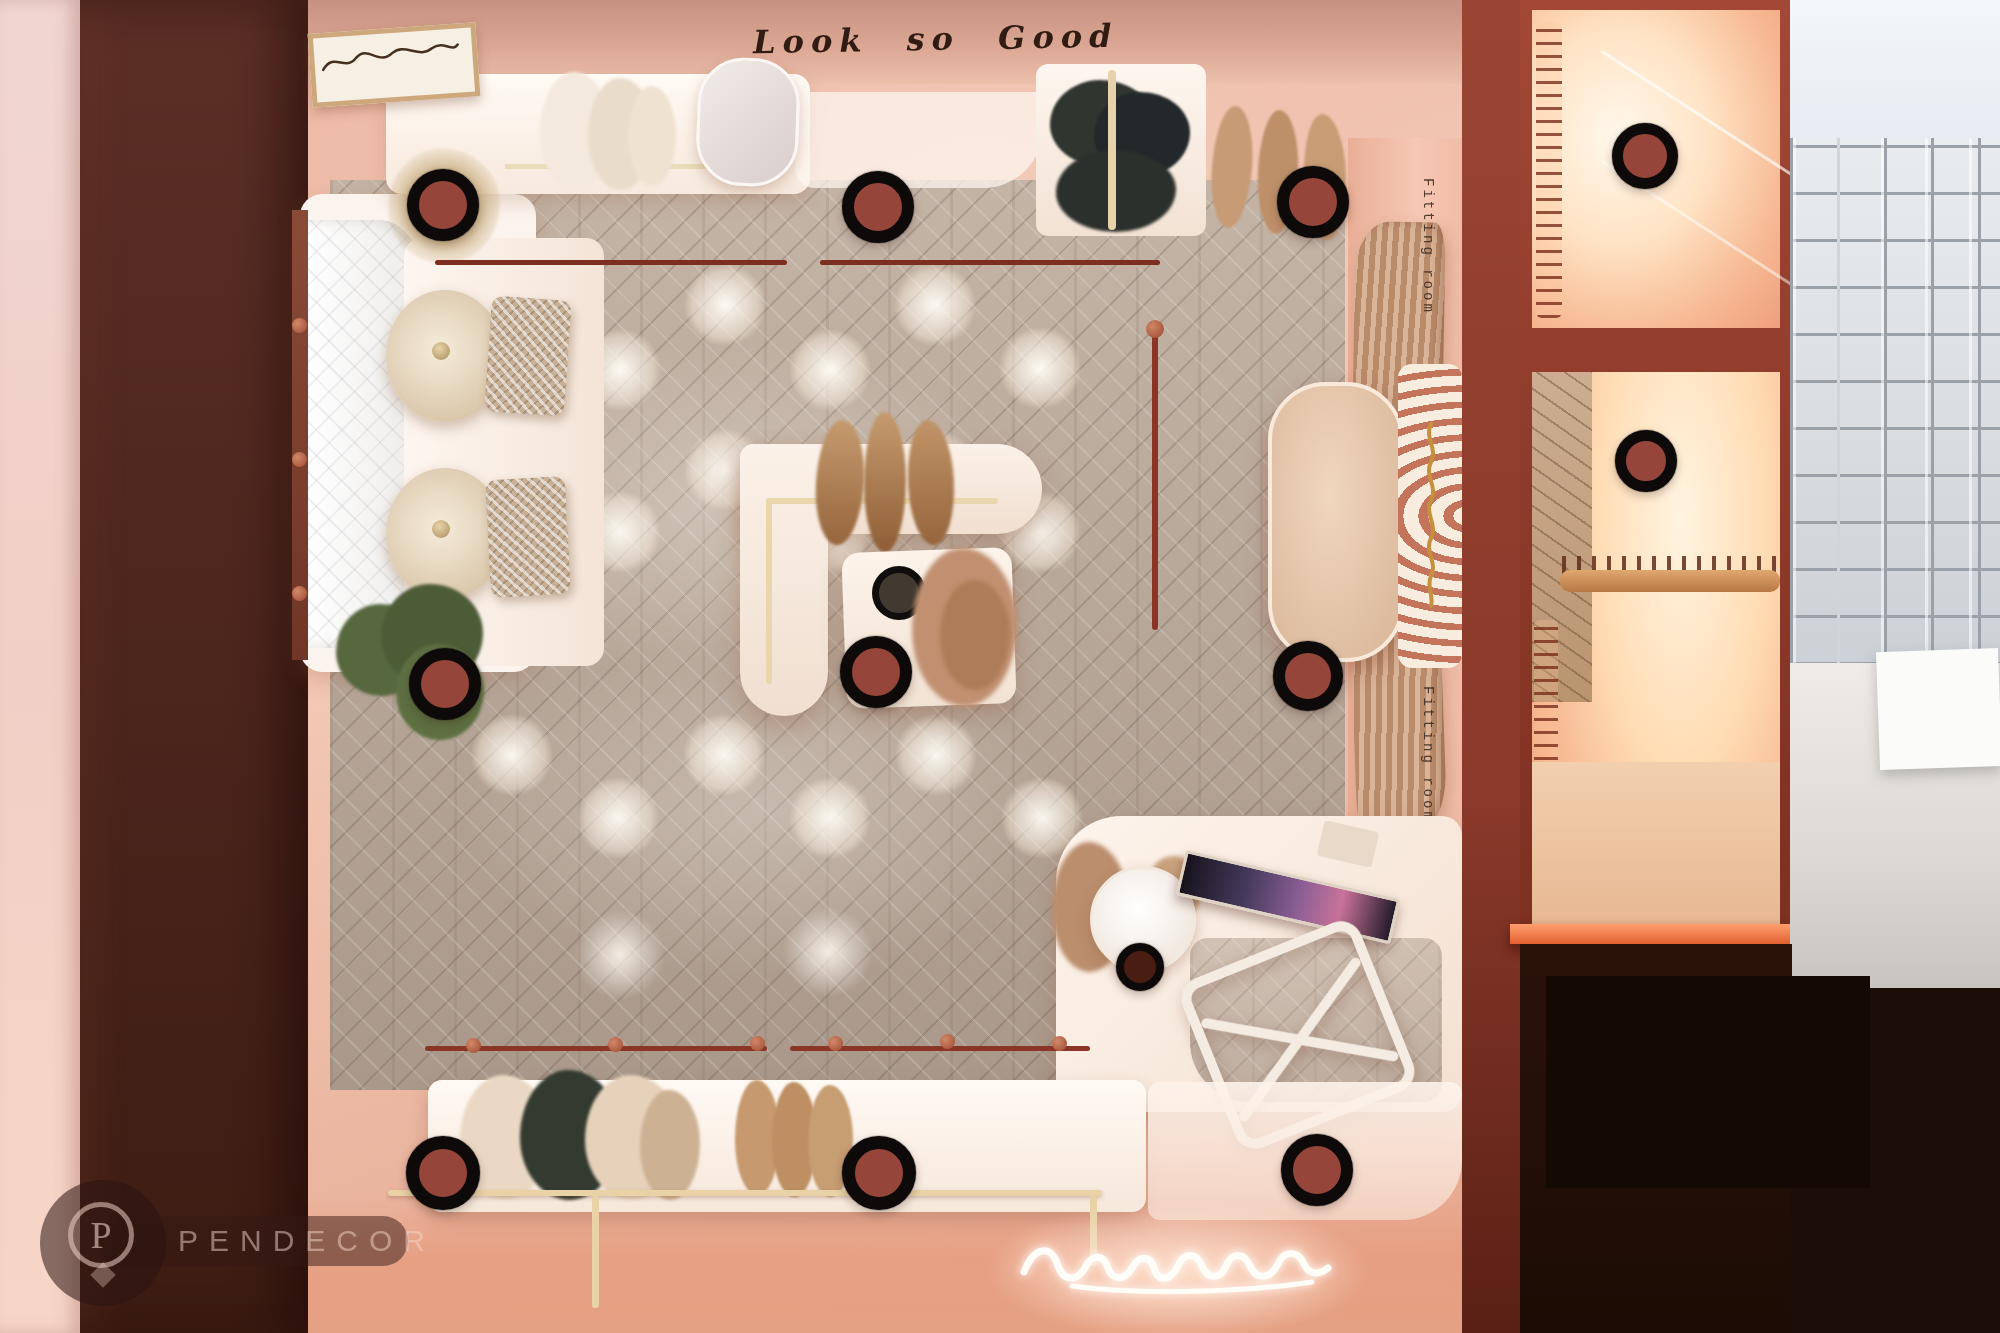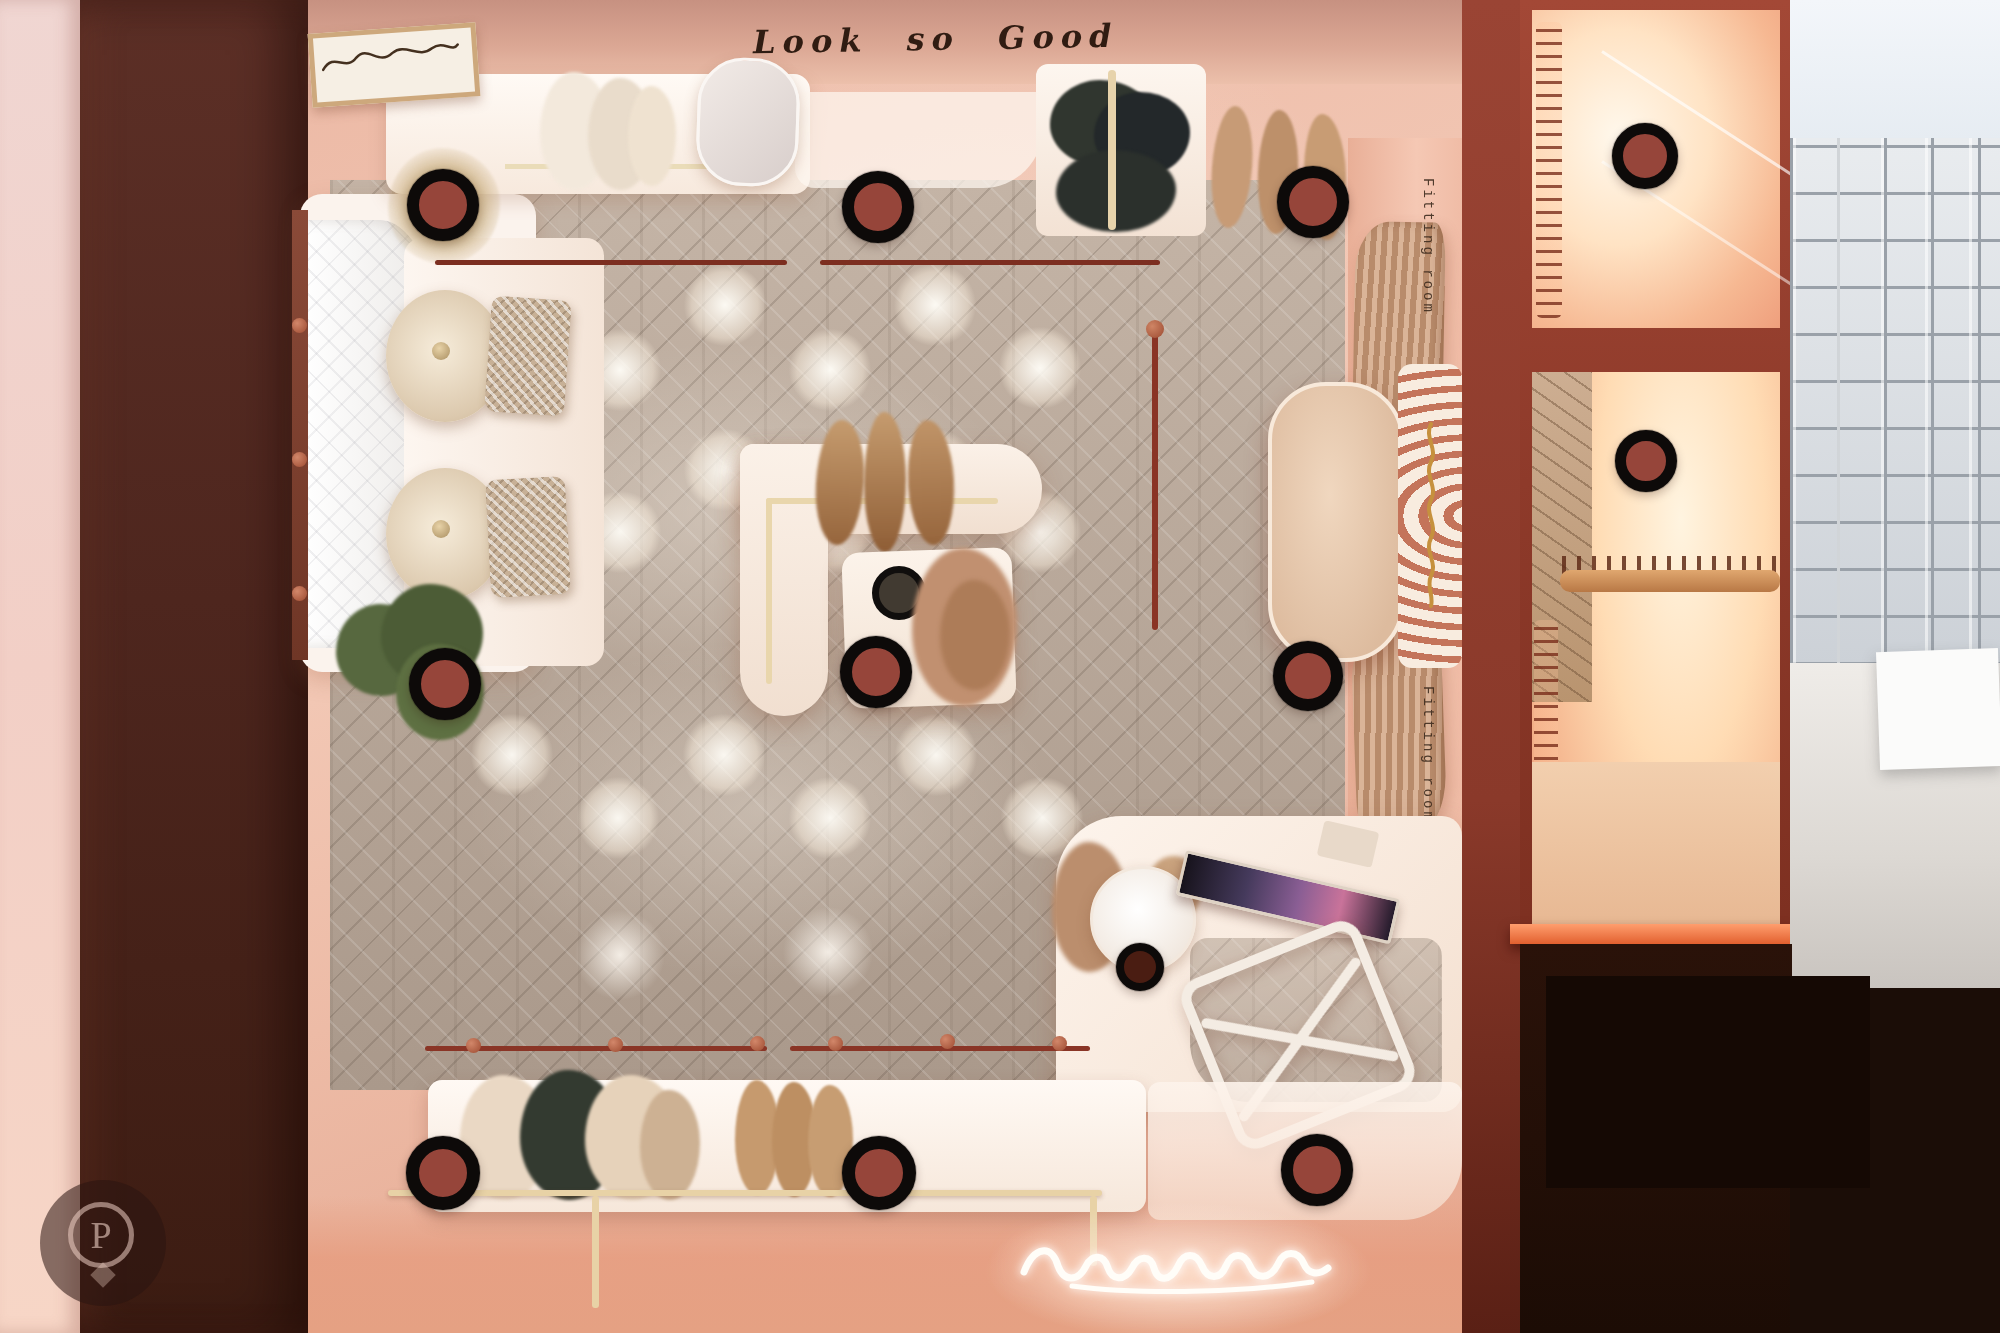--- a/index.html
+++ b/index.html
@@ -228,20 +228,23 @@
       <div class="hotspot" style="left: 1615px; top: 430px; width: 62px; height: 62px; border-width: 11px; border-color: rgb(13, 10, 9); background: rgb(150, 69, 58);"></div>
       <div class="hotspot" style="left: 409px; top: 648px; width: 72px; height: 72px; border-width: 12px; border-color: rgb(13, 10, 9); background: rgb(150, 69, 58);"></div>
       <div class="hotspot" style="left: 840px; top: 636px; width: 72px; height: 72px; border-width: 12px; border-color: rgb(13, 10, 9); background: rgb(150, 69, 58);"></div>
       <div class="hotspot" style="left: 1273px; top: 641px; width: 70px; height: 70px; border-width: 12px; border-color: rgb(13, 10, 9); background: rgb(150, 69, 58);"></div>
       <div class="hotspot" style="left: 1116px; top: 943px; width: 48px; height: 48px; border-width: 8px; border-color: rgb(13, 10, 9); background: rgb(74, 29, 18);"></div>
       <div class="hotspot" style="left: 406px; top: 1136px; width: 74px; height: 74px; border-width: 13px; border-color: rgb(13, 10, 9); background: rgb(150, 69, 58);"></div>
       <div class="hotspot" style="left: 842px; top: 1136px; width: 74px; height: 74px; border-width: 13px; border-color: rgb(13, 10, 9); background: rgb(150, 69, 58);"></div>
       <div class="hotspot" style="left: 1281px; top: 1134px; width: 72px; height: 72px; border-width: 12px; border-color: rgb(13, 10, 9); background: rgb(150, 69, 58);"></div>
     </div>
 
+  <div class="abs wm-bar" style="left:98px;top:1216px;width:310px;height:50px;z-index:60;">
+    <span>PENDECOR</span>
+  </div>
   <div class="abs" style="left:40px;top:1180px;width:126px;height:126px;border-radius:50%;background:rgba(42,20,16,.55);z-index:61;">
     <div class="abs" style="left:28px;top:22px;width:66px;height:66px;border:5px solid rgba(238,208,196,.55);border-radius:50%;box-sizing:border-box;text-align:center;">
       <span style="font-family:'Liberation Serif',serif;font-size:38px;line-height:56px;color:rgba(238,208,196,.6);">P</span>
     </div>
     <div class="abs" style="left:54px;top:86px;width:18px;height:18px;background:rgba(238,208,196,.35);transform:rotate(45deg);"></div>
   </div>
 
 </div>
 
 </body></html>

